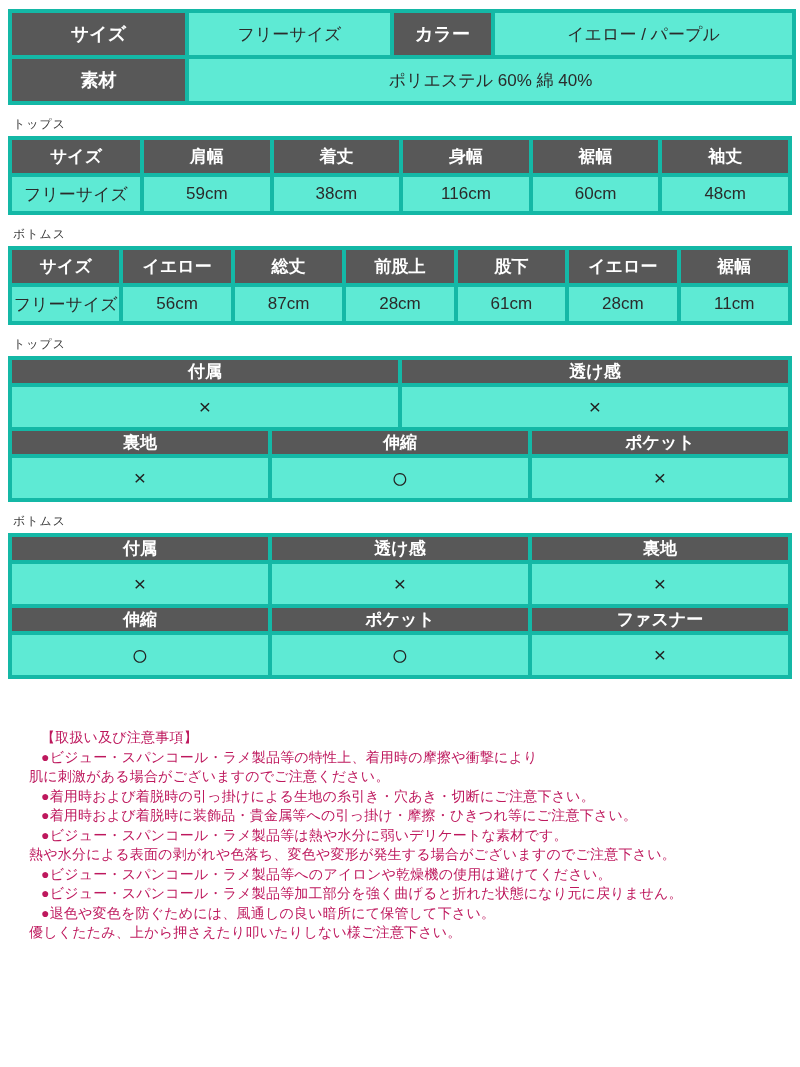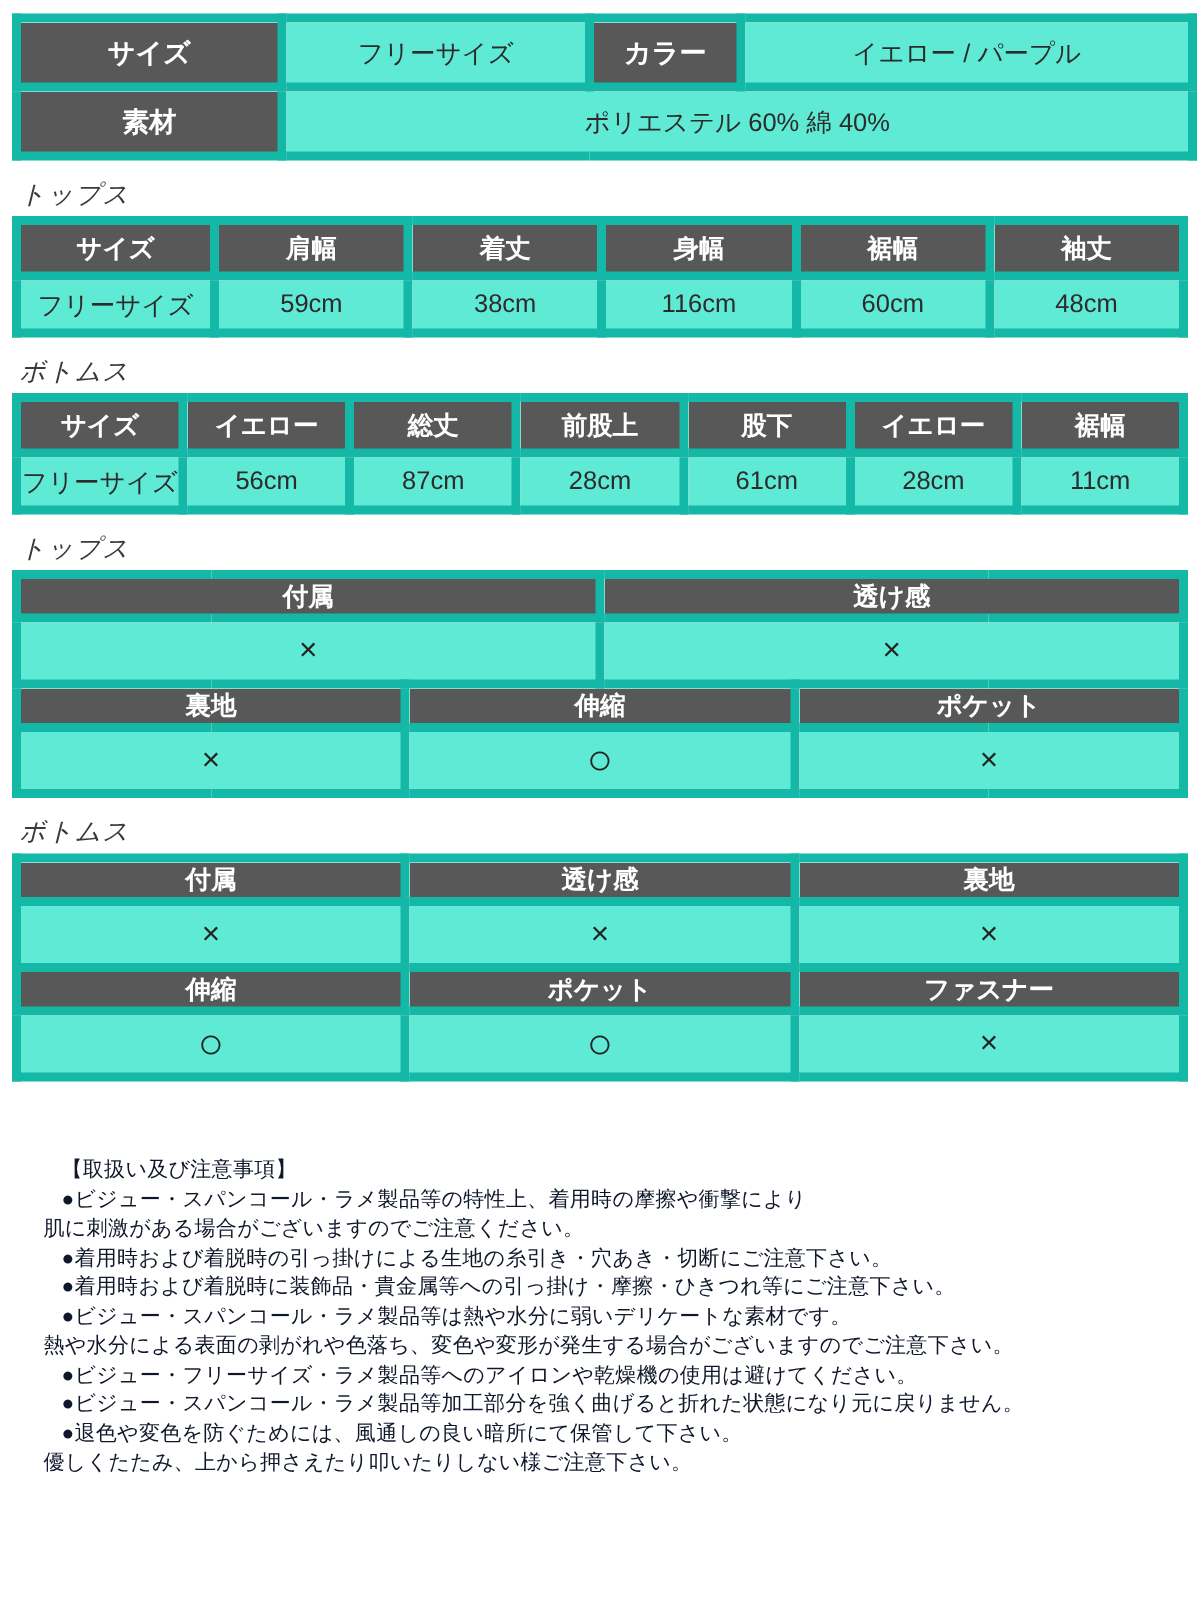--- a/index.html
+++ b/index.html
@@ -12,21 +12,21 @@
     overflow: hidden;
   }
   .wrap { padding: 9px 8px 0 8px; }
 
   table {
     width: 784px;
     border-collapse: collapse;
     table-layout: fixed;
   }
   th, td {
-    border: 6px solid #14b8a6;
+    border: 4px solid #14b8a6;
     text-align: center;
     vertical-align: middle;
     overflow: hidden;
     white-space: nowrap;
   }
   th.hdr {
     background: #585858;
     color: #ffffff;
     font-weight: bold;
     font-size: 18px;
@@ -40,32 +40,31 @@
   .meas-table th.hdr { height: 37px; font-size: 17px; }
   .meas-table td.val { height: 38px; }
 
   
   .attr-table th.hdr { height: 21px; font-size: 17px; }
   .attr-table td.val { height: 44px; }
   td.sym { font-size: 21px; color: #222222; }
   td.sym.circle { font-size: 29px; font-weight: 300; }
 
   .section-label {
-    font-size: 17px;
+    font-size: 12px;
     color: #3a3a3a;
     margin: 11px 0 3px 5px;
     letter-spacing: 1px;
-    font-style: italic;
   }
 
   .notes {
     margin: 49px 0 0 21px;
     font-size: 14px;
     line-height: 19.5px;
-    color: #0f172a;
+    color: #be185d;
     letter-spacing: 0.2px;
   }
   .notes .line { white-space: nowrap; }
   .notes .line.indent { text-indent: 12px; }
 </style>
 </head>
 <body>
 
 <div class="wrap">
 
@@ -195,19 +194,19 @@
     </table>
 
   <div class="notes">
     <div class="line indent">【取扱い及び注意事項】</div>
     <div class="line indent">●ビジュー・スパンコール・ラメ製品等の特性上、着用時の摩擦や衝撃により</div>
     <div class="line">肌に刺激がある場合がございますのでご注意ください。</div>
     <div class="line indent">●着用時および着脱時の引っ掛けによる生地の糸引き・穴あき・切断にご注意下さい。</div>
     <div class="line indent">●着用時および着脱時に装飾品・貴金属等への引っ掛け・摩擦・ひきつれ等にご注意下さい。</div>
     <div class="line indent">●ビジュー・スパンコール・ラメ製品等は熱や水分に弱いデリケートな素材です。</div>
     <div class="line">熱や水分による表面の剥がれや色落ち、変色や変形が発生する場合がございますのでご注意下さい。</div>
-    <div class="line indent">●ビジュー・フリーサイズ・ラメ製品等へのアイロンや乾燥機の使用は避けてください。</div>
+    <div class="line indent">●ビジュー・スパンコール・ラメ製品等へのアイロンや乾燥機の使用は避けてください。</div>
     <div class="line indent">●ビジュー・スパンコール・ラメ製品等加工部分を強く曲げると折れた状態になり元に戻りません。</div>
     <div class="line indent">●退色や変色を防ぐためには、風通しの良い暗所にて保管して下さい。</div>
     <div class="line">優しくたたみ、上から押さえたり叩いたりしない様ご注意下さい。</div>
   </div>
 
 </div>
 
 </body></html>

